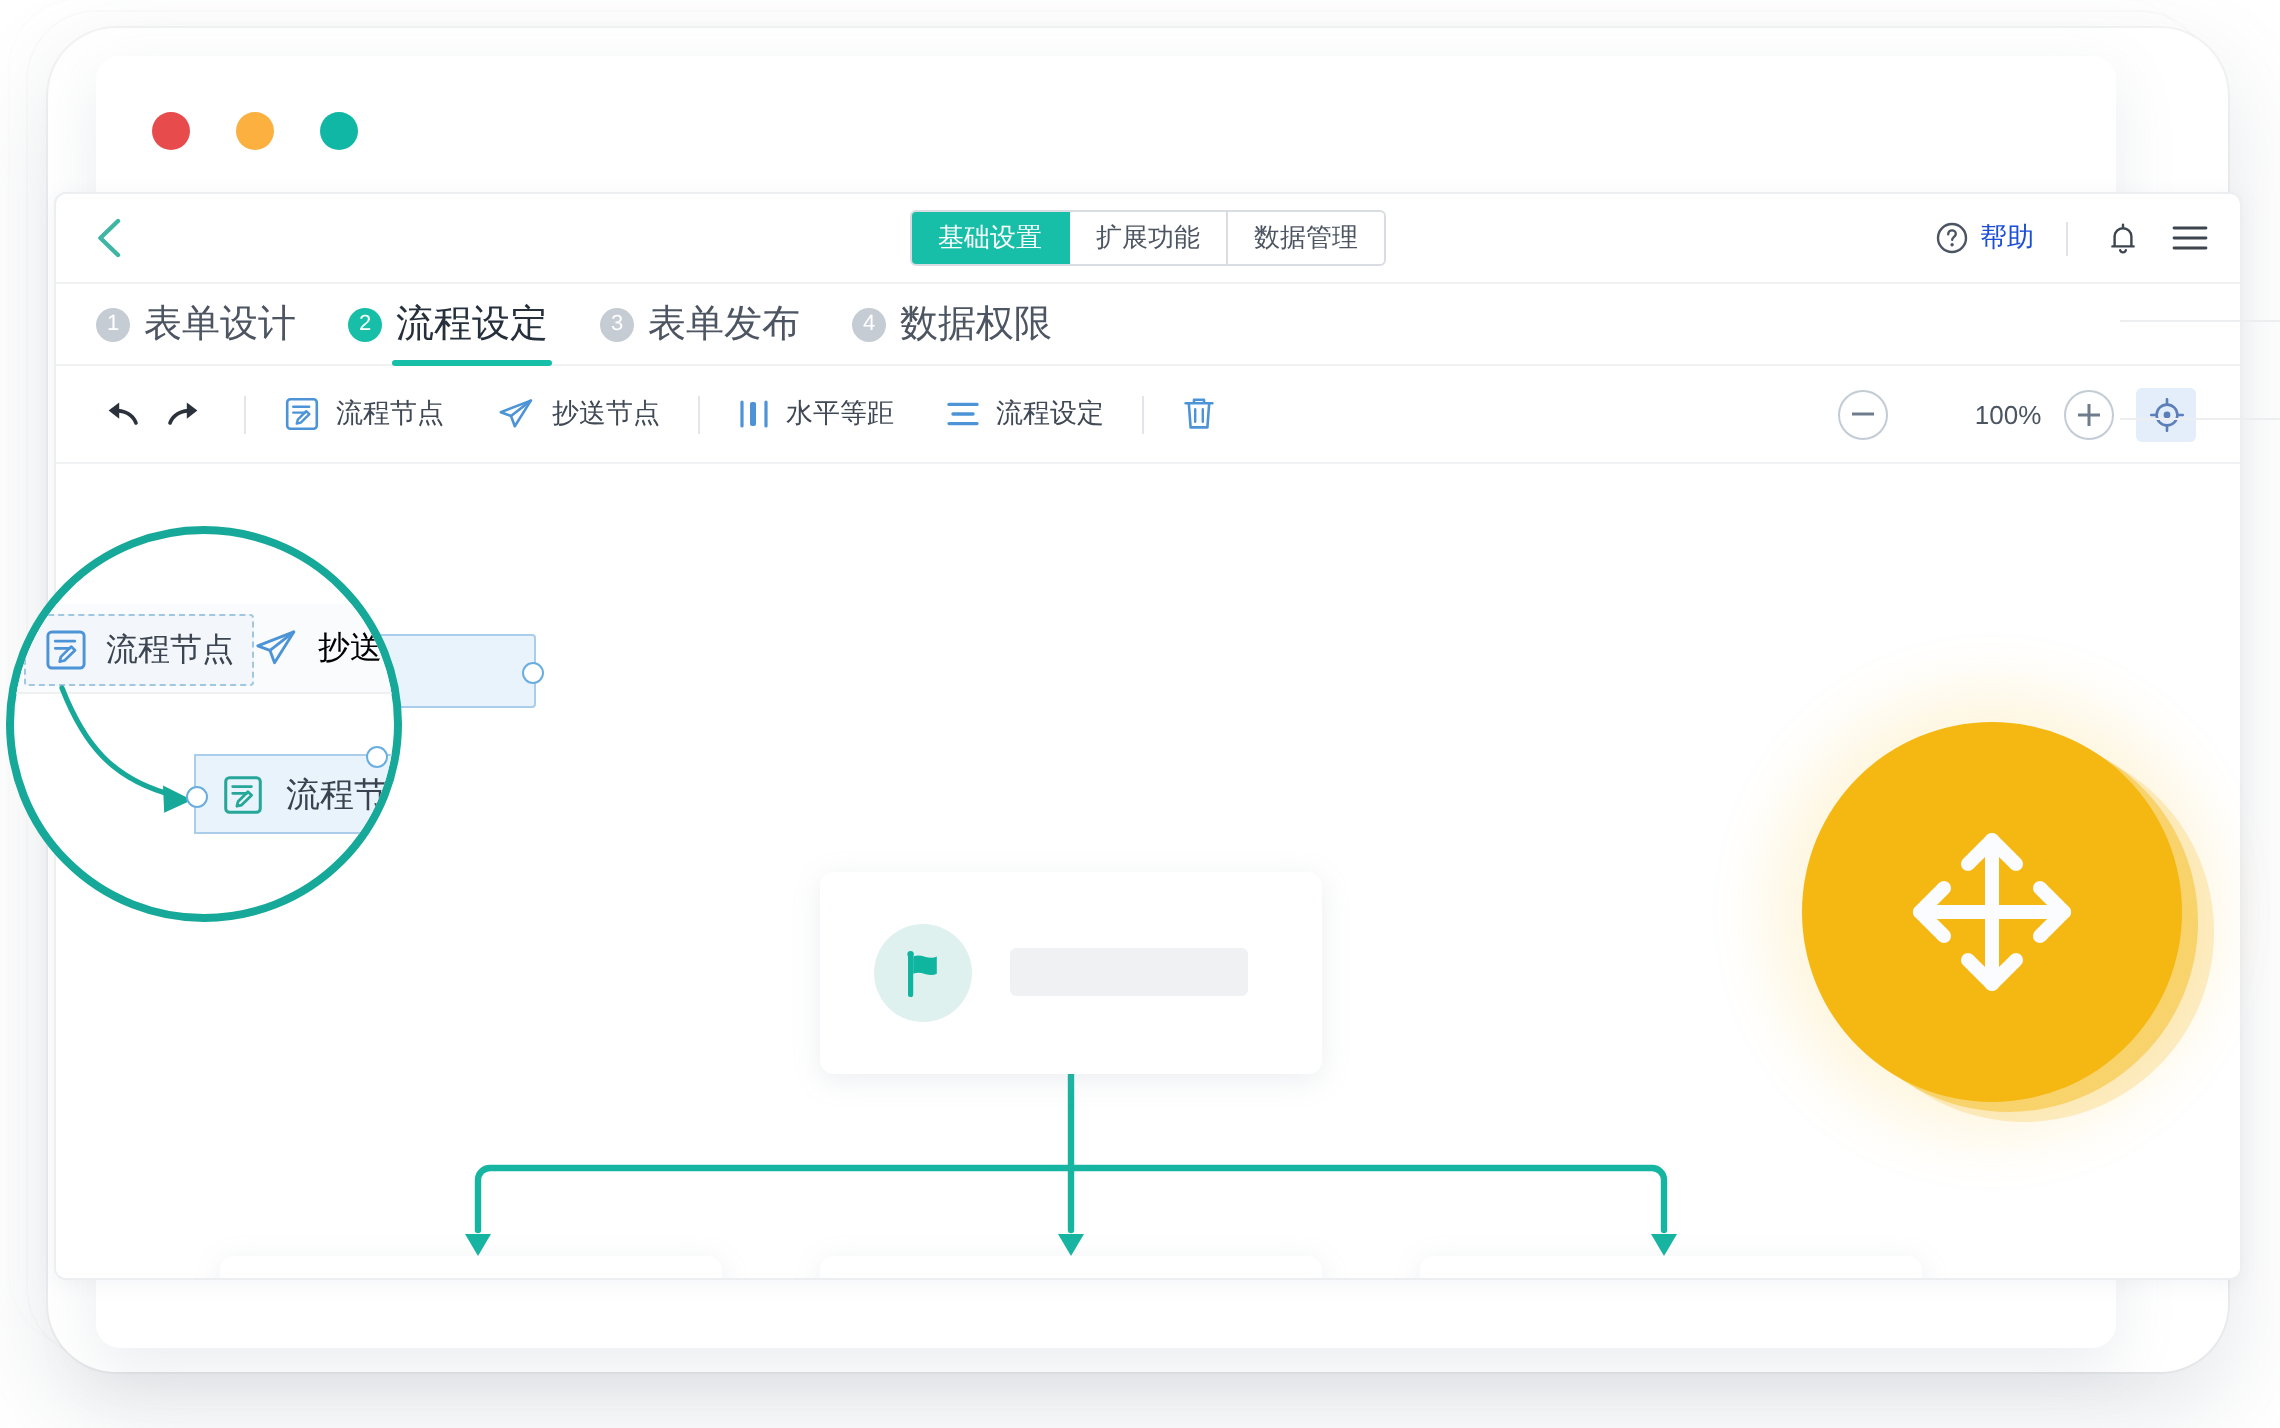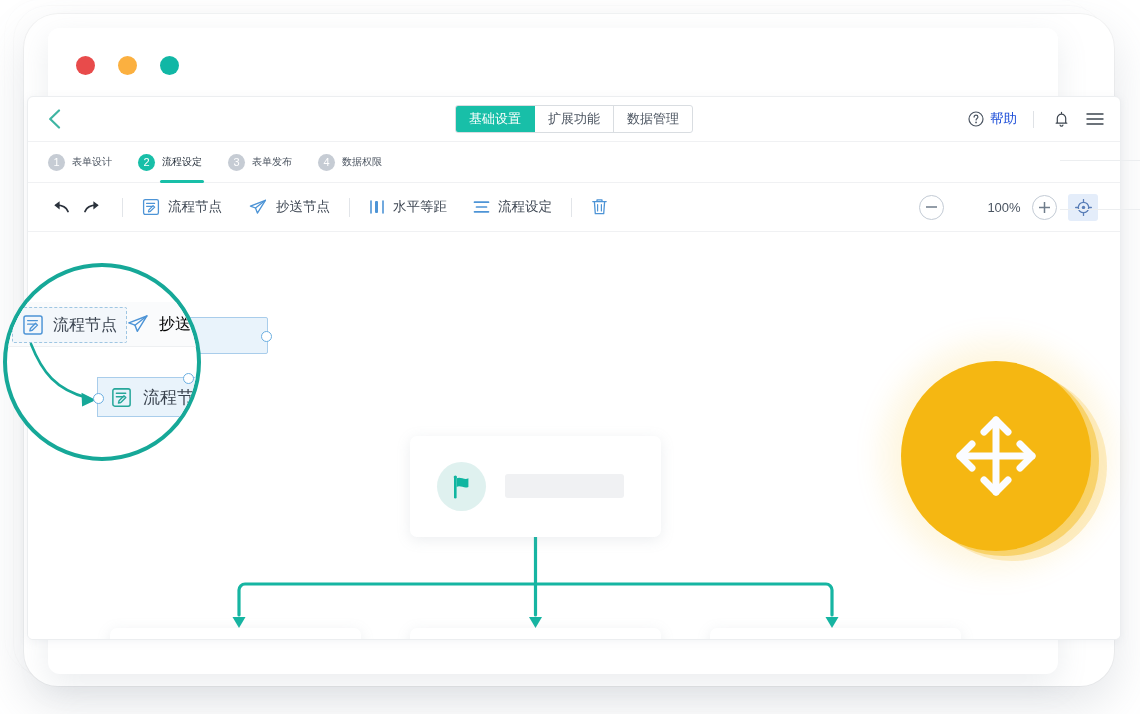--- a/index.html
+++ b/index.html
@@ -75,21 +75,21 @@
   
   .steps{
     position:relative;height:40px;border-bottom:1px solid #f0f1f3;
     display:flex;align-items:center;padding-left:20px;gap:26px;
   }
   .step{display:flex;align-items:center;gap:7px;height:40px;position:relative;cursor:pointer;}
   .step .num{
     width:17px;height:17px;border-radius:50%;background:#c6ccd4;color:#fff;
     font-size:11px;display:flex;align-items:center;justify-content:center;
   }
-  .step .lbl{font-size:10px;color:#4c5561;}
+  .step .lbl{font-size:19px;color:#4c5561;}
   .step.active .num{background:#18bfa8;}
   .step.active .lbl{color:#26303c;}
   .step.active::after{
     content:"";position:absolute;left:22px;right:-2px;bottom:-1px;height:3px;background:#18bfa8;border-radius:2px;
   }
   .steps-right{position:absolute;right:16px;top:0;height:40px;display:flex;align-items:center;gap:9px;}
   .btn{
     height:24px;padding:0 16px;font-size:12.5px;border-radius:3px;display:flex;align-items:center;
     justify-content:center;cursor:pointer;white-space:nowrap;
   }

